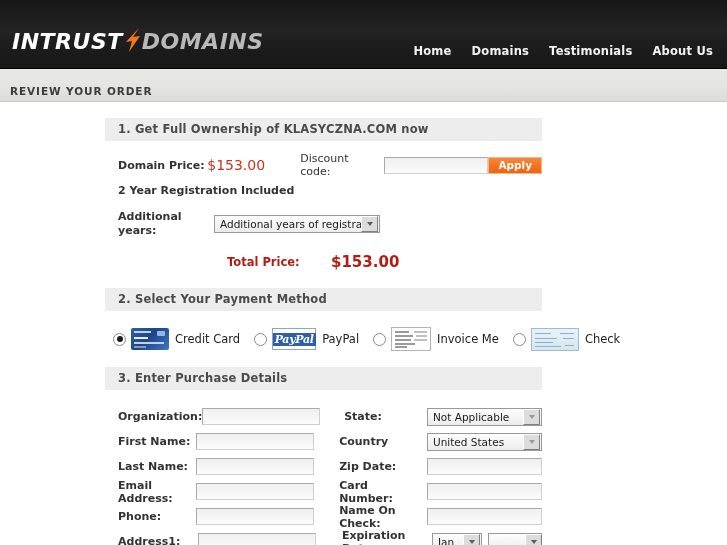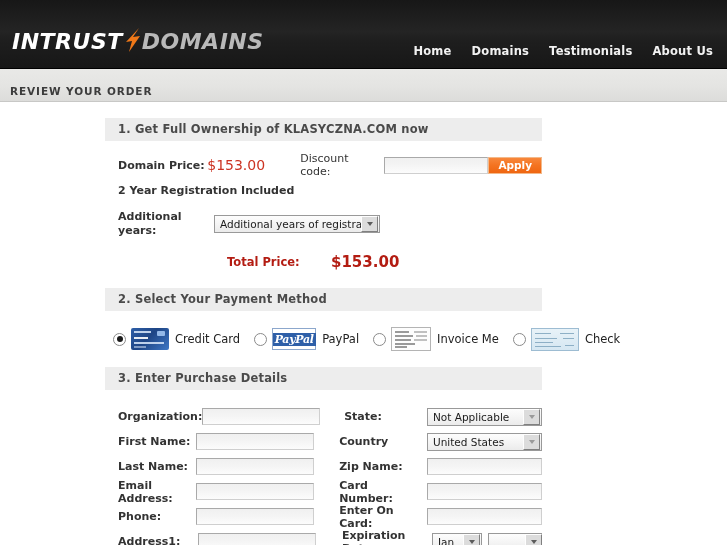--- a/index.html
+++ b/index.html
@@ -508,37 +508,37 @@
                 <i></i>
               </span>
           </div>
         </span>
       </div>
 
       <div class="drow">
         <span class="dcell-l">Last Name:</span>
         <span class="dcell-f"><input class="txt txt-wide" type="text" value="" style=""></span>
         <span class="dgap"></span>
-        <span class="dcell-l2">Zip Name:</span>
+        <span class="dcell-l2">Zip Date:</span>
         <span class="dcell-f2"><input class="txt" style="width: 115px;" type="text" value=""></span>
       </div>
 
       <div class="drow">
         <span class="dcell-l">Email Address:</span>
         <span class="dcell-f"><input class="txt txt-wide" type="text" value="" style=""></span>
         <span class="dgap"></span>
         <span class="dcell-l2">Card Number:</span>
         <span class="dcell-f2"><input class="txt" style="width: 115px;" type="text" value=""></span>
       </div>
 
       <div class="drow">
         <span class="dcell-l">Phone:</span>
         <span class="dcell-f"><input class="txt txt-wide" type="text" value="" style=""></span>
         <span class="dgap"></span>
-        <span class="dcell-l2">Enter On Card:</span>
+        <span class="dcell-l2">Name On Check:</span>
         <span class="dcell-f2"><input class="txt" style="width: 115px;" type="text" value=""></span>
       </div>
 
       <div class="drow">
         <span class="dcell-l">Address1:</span>
         <span class="dcell-f"><input class="txt txt-wide" type="text" value="" style=""></span>
         <span class="dgap"></span>
         <span class="dcell-l2">Expiration Date:</span>
         <span class="dcell-f2" style="display:flex;align-items:center;width:auto">
           <div class="sel sel-mon">

